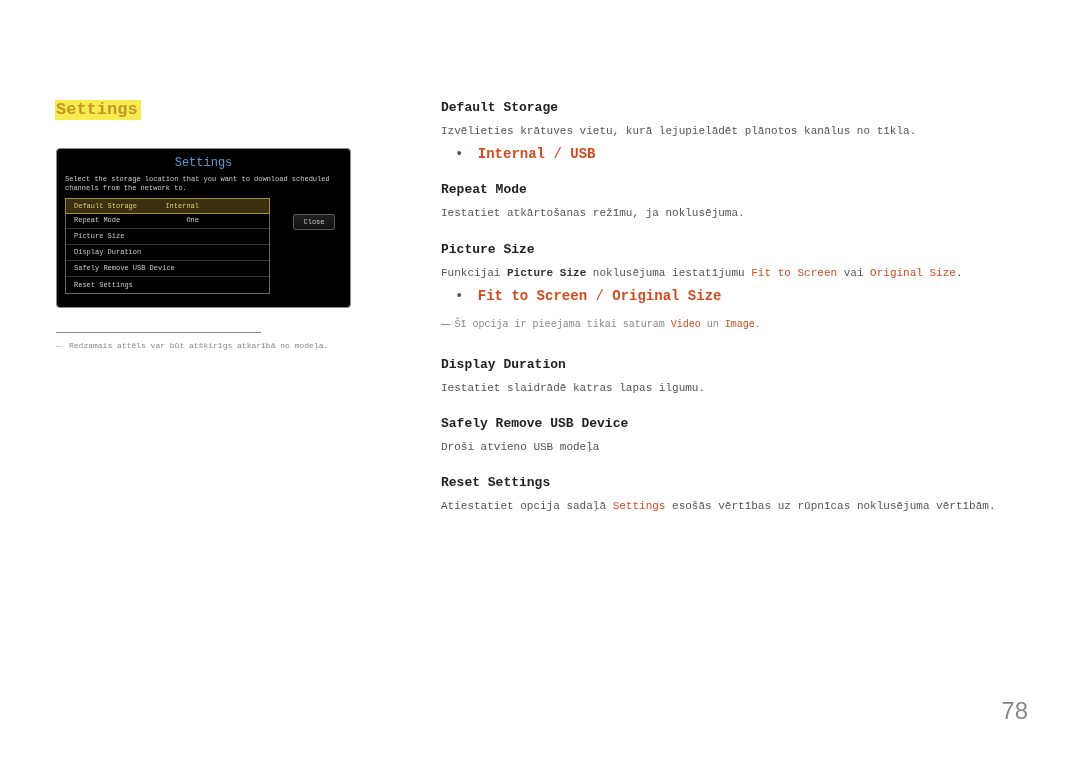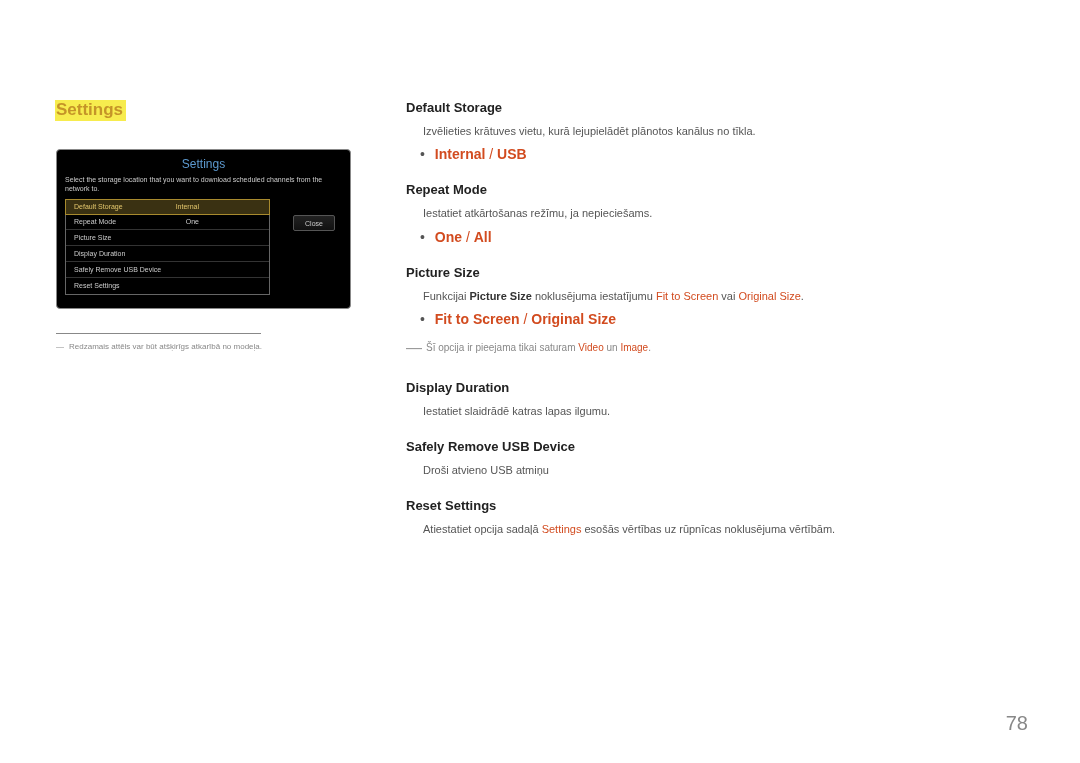--- a/index.html
+++ b/index.html
@@ -8,21 +8,22 @@
     background: #fff;
     width: 1080px;
     height: 763px;
     position: relative;
     color: #333;
   }
   .page-container {
     position: relative;
     padding: 100px 36px 0 56px;
     display: flex;
-    gap: 55px;
+    gap: 90px;
+    font-family: Liberation Mono, monospace;
   }
   .left-column {
     width: 295px;
     flex-shrink: 0;
   }
   .main-heading {
     font-size: 17px;
     font-weight: bold;
     color: #c59428;
     background: #f7ec4e;
@@ -131,21 +132,20 @@
     font-size: 13px;
     font-weight: bold;
     color: #222;
     margin-bottom: 9px;
   }
   .section-desc {
     font-size: 11px;
     color: #555;
     margin-bottom: 7px;
     line-height: 1.4;
-    margin-left: 17px;
   }
   .bullet-row {
     margin-left: 14px;
     margin-bottom: 7px;
     font-size: 14px;
   }
   .bullet-dot {
     color: #555;
     margin-right: 6px;
   }
@@ -164,23 +164,23 @@
   }
   .note-line .accent { font-weight: normal; }
   .long-dash {
     font-size: 16px;
     color: #999;
     margin-right: 4px;
     vertical-align: -2px;
   }
   .page-number {
     position: absolute;
-    bottom: 28px;
+    bottom: 38px;
     right: 52px;
-    font-size: 20px;
+    font-size: 24px;
     color: #888;
     font-weight: 300;
   }
 </style>
 </head>
 <body>
 
 <div class="page-container">
   <div class="left-column">
     <div class="main-heading">Settings</div>
@@ -228,25 +228,21 @@
       <div class="section-heading">Default Storage</div>
       <div class="section-desc">Izvēlieties krātuves vietu, kurā lejupielādēt plānotos kanālus no tīkla.</div>
       <div class="bullet-row">
         <span class="bullet-dot">•</span>
         <span class="accent">Internal</span><span class="accent-slash"> / </span><span class="accent">USB</span>
       </div>
     </div>
 
     <div class="section-block">
       <div class="section-heading">Repeat Mode</div>
-      <div class="section-desc">Iestatiet atkārtošanas režīmu, ja nepieciešams.</div>
-      <div class="bullet-row">
-        <span class="bullet-dot">•</span>
-        <span class="accent">One</span><span class="accent-slash"> / </span><span class="accent">All</span>
-      </div>
+      <div class="section-desc">Iestatiet atkārtošanas režīmu, ja noklusējuma.</div>
     </div>
 
     <div class="section-block">
       <div class="section-heading">Picture Size</div>
       <div class="section-desc">
         <span>Funkcijai </span><span class="bold-dark">Picture Size</span><span> noklusējuma iestatījumu </span><span class="accent" style="font-weight:normal">Fit to Screen</span><span> vai </span><span class="accent" style="font-weight:normal">Original Size</span><span>.</span>
       </div>
       <div class="bullet-row">
         <span class="bullet-dot">•</span>
         <span class="accent">Fit to Screen</span><span class="accent-slash"> / </span><span class="accent">Original Size</span>
@@ -256,21 +252,21 @@
       </div>
     </div>
 
     <div class="section-block">
       <div class="section-heading">Display Duration</div>
       <div class="section-desc">Iestatiet slaidrādē katras lapas ilgumu.</div>
     </div>
 
     <div class="section-block">
       <div class="section-heading">Safely Remove USB Device</div>
-      <div class="section-desc">Droši atvieno USB atmiņu</div>
+      <div class="section-desc">Droši atvieno USB modeļa</div>
     </div>
 
     <div class="section-block">
       <div class="section-heading">Reset Settings</div>
       <div class="section-desc">
         <span>Atiestatiet opcija sadaļā </span><span class="accent" style="font-weight:normal">Settings</span><span> esošās vērtības uz rūpnīcas noklusējuma vērtībām.</span>
       </div>
     </div>
 
   </div>

